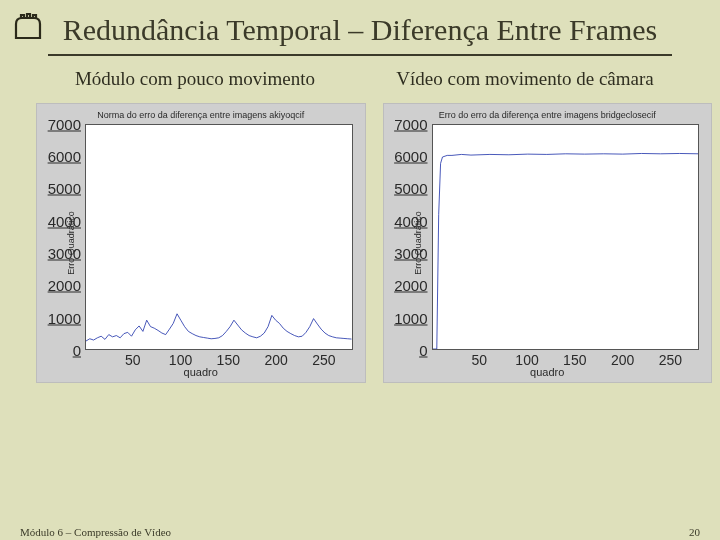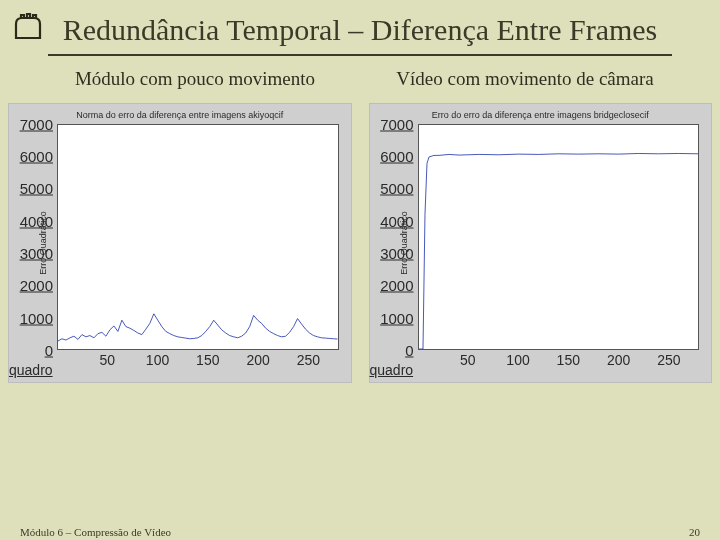--- a/index.html
+++ b/index.html
@@ -40,20 +40,21 @@
     line-height: 1.2;
     display: flex;
     align-items: center;
     justify-content: center;
     padding: 4px 8px;
   }
   .charts {
     display: flex;
     gap: 17px;
     padding: 0 8px;
+    margin-left: 28px;
   }
   .chart {
     flex: 1;
     background: #cfcfcf;
     height: 280px;
     position: relative;
     border: 1px solid #bdbdbd;
   }
   .chart-title {
     position: absolute;
@@ -75,25 +76,24 @@
     transform: translateY(-50%) rotate(-90deg);
     transform-origin: center;
     font-family: Arial, sans-serif;
     font-size: 9px;
     color: #2a2a2a;
     white-space: nowrap;
   }
   .xlab {
     position: absolute;
     bottom: 4px; left: 0; right: 0;
-    text-align: left;
+    text-align: center;
     font-family: Arial, sans-serif;
-    font-size: 14px;
+    font-size: 11px;
     color: #2a2a2a;
-    text-decoration: underline;
   }
   .yticks { position: absolute; top: 20px; bottom: 32px; left: 18px; width: 28px; }
   .ytick { position: absolute; right: 2px; font-family: Arial, sans-serif; font-size: 15px; color: #2a2a2a; transform: translateY(-50%); text-decoration: underline; }
   .xticks { position: absolute; left: 48px; right: 12px; bottom: 18px; height: 12px; }
   .xtick { position: absolute; top: 0; font-family: Arial, sans-serif; font-size: 14px; color: #2a2a2a; transform: translateX(-50%); }
   .footer {
     position: absolute;
     bottom: 2px; left: 20px; right: 20px;
     display: flex; justify-content: space-between;
     font-family: Georgia, serif;

